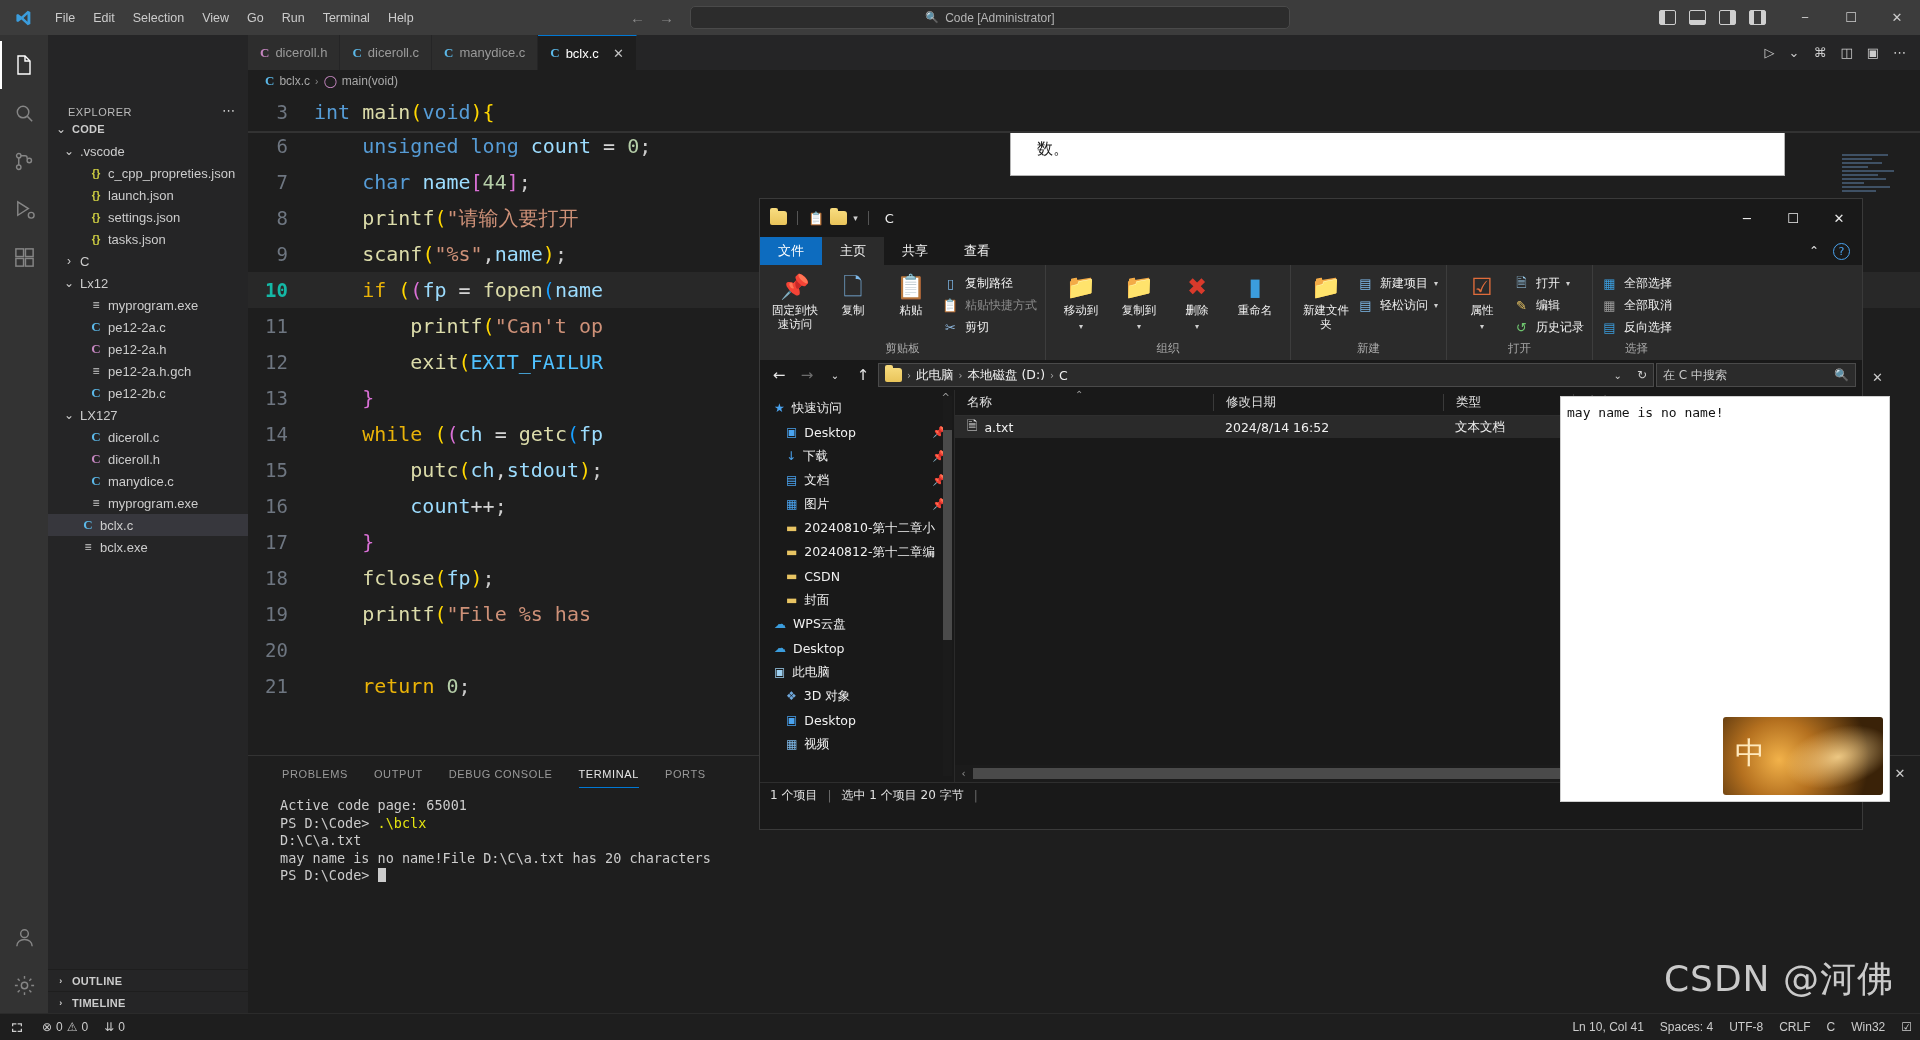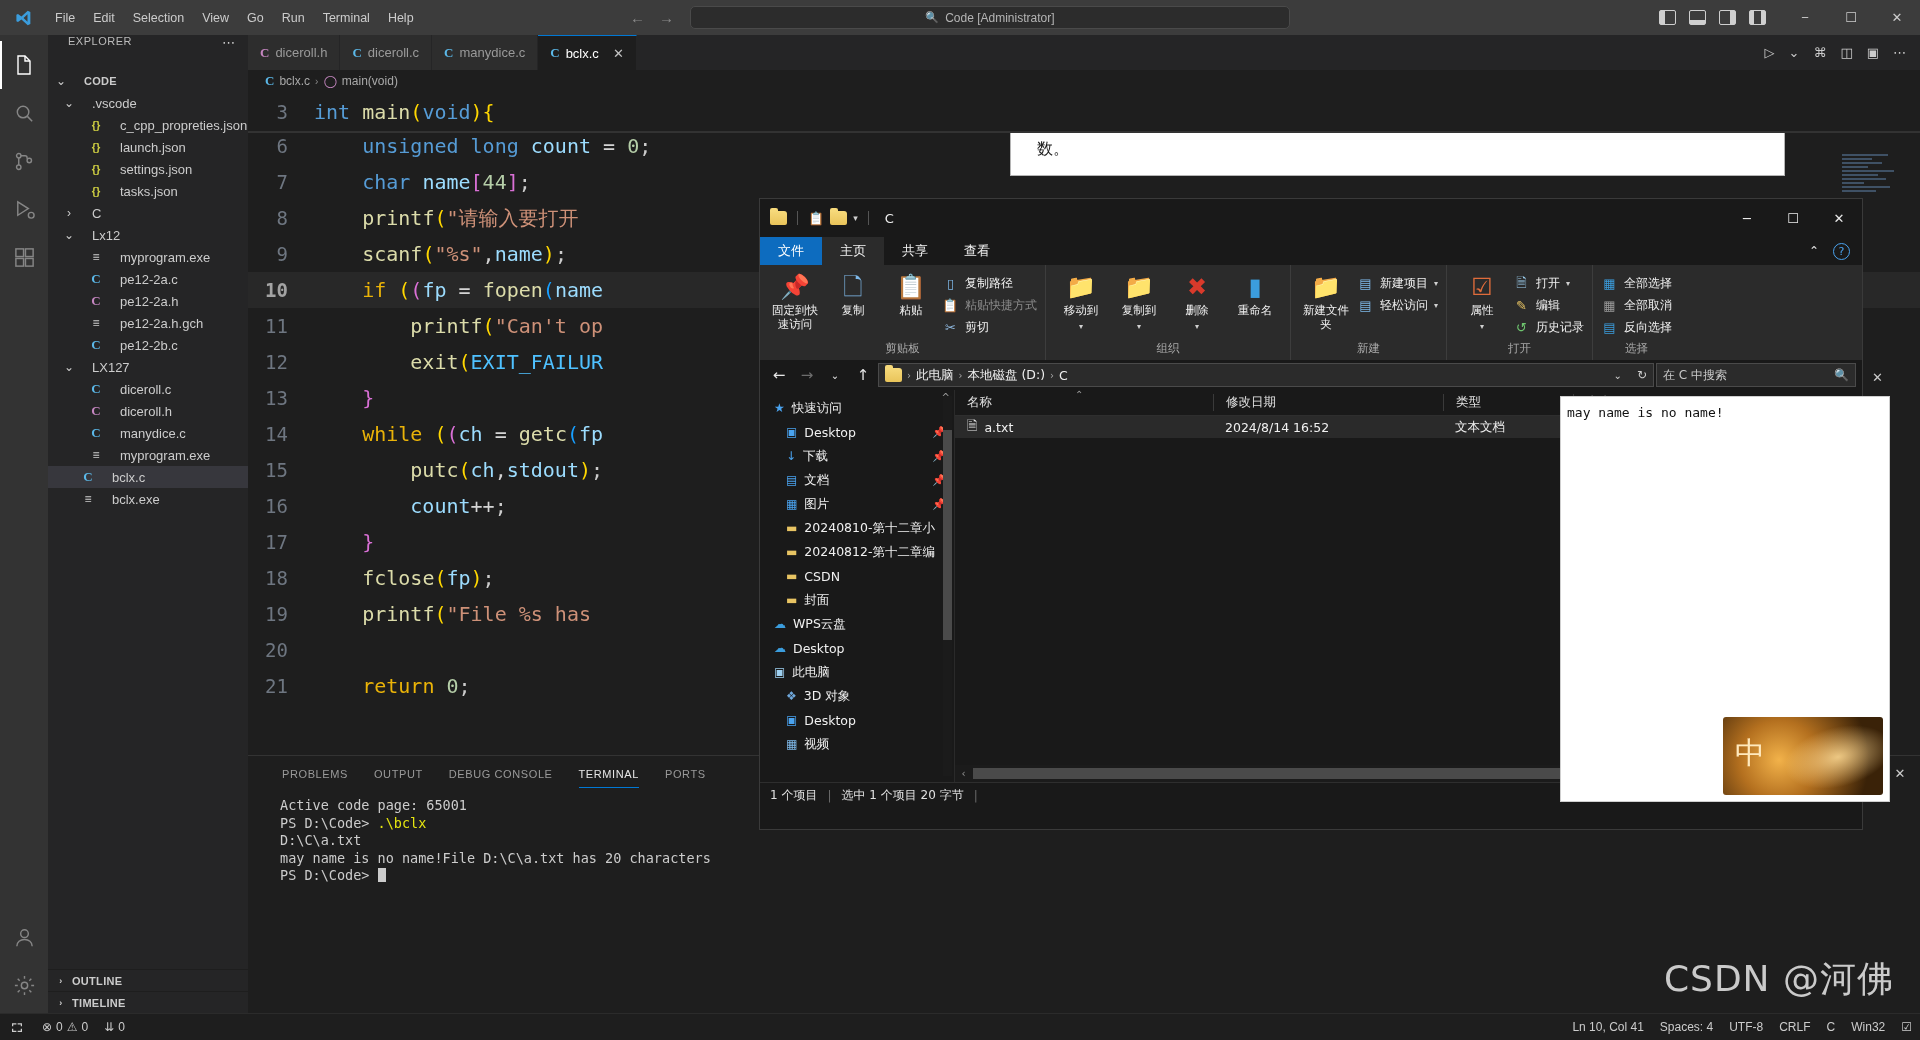--- a/index.html
+++ b/index.html
@@ -46,54 +46,54 @@
     position:absolute; left:0; top:35px; bottom:27px; width:48px; background:#333333;
     display:flex; flex-direction:column; align-items:center; padding-top:6px;
   }
   .ab-item { width:48px; height:48px; display:flex; align-items:center; justify-content:center; color:#868686; position:relative; }
   .ab-item.active { color:#ffffff; }
   .ab-item.active::before { content:""; position:absolute; left:0; top:0; bottom:0; width:2px; background:#ffffff; }
   .ab-bottom { margin-top:auto; padding-bottom:4px; }
 
   
   .sidebar { position:absolute; left:48px; top:35px; bottom:27px; width:200px; background:#252526; }
-  .sb-header { height:35px; display:flex; align-items:flex-start; justify-content:space-between; padding:0 12px 0 20px; }
+  .sb-header { height:35px; display:flex; align-items:flex-end; justify-content:space-between; padding:0 12px 0 20px;margin-top:48px; }
   .sb-title { font-size:11px; letter-spacing:.5px; color:#bbbbbb; }
   .sb-dots { color:#cccccc; font-size:13px; letter-spacing:1px; }
   .tree { font-size:13px; color:#cccccc; }
   .trow { height:22px; display:flex; align-items:center; gap:4px; padding-right:6px; white-space:nowrap; cursor:pointer; }
   .trow.selected { background:#37373d; }
   .chev { width:14px; text-align:center; font-size:9px; color:#cccccc; flex:0 0 14px; }
   .ficon { width:16px; flex:0 0 16px; text-align:center; font-size:11px; font-weight:bold; }
   .ic-json { color:#cbcb41; font-size:11px; }
   .ic-c { color:#5bb8e8; font-size:13px; font-weight:bold; font-family:"Liberation Serif",serif; }
   .ic-h { color:#c586c0; font-size:13px; font-weight:bold; font-family:"Liberation Serif",serif; }
   .ic-bin { color:#cccccc; font-size:12px; }
-  .tlabel { font-size:13px;margin-left:12px; }
+  .tlabel { font-size:13px; }
   .tlabel.bold { font-weight:bold; font-size:11px; letter-spacing:.3px; }
   .sb-bottom { position:absolute; left:0; right:0; bottom:0; }
   .sb-section { height:22px; display:flex; align-items:center; gap:4px; padding-left:6px; font-size:11px; font-weight:bold; letter-spacing:.3px; border-top:1px solid #1e1e1e; background:#252526; }
 
   
   .editorarea { position:absolute; left:248px; right:0; top:35px; bottom:27px; background:#1e1e1e; }
   .tabsbar { height:35px; background:#252526; display:flex; align-items:stretch; position:relative; }
   .tab { display:flex; align-items:center; gap:6px; padding:0 12px; font-size:13px; color:#9a9a9a; background:#2d2d2d; border-right:1px solid #252526; max-width:200px; }
   .tab.active { background:#1e1e1e; color:#ffffff; border-top:1px solid #0078d4; }
   .tab .x { margin-left:8px; font-size:13px; color:#c5c5c5; }
   .tabs-actions { margin-left:auto; display:flex; align-items:center; gap:14px; padding:0 14px; color:#cccccc; font-size:13px; }
 
   .breadcrumb { height:22px; display:flex; align-items:center; gap:5px; padding-left:17px; font-size:12px; color:#a9a9a9; }
   .bc-sep { color:#888; font-size:10px; }
   .bc-fn { color:#a9a9a9; }
 
   .codewrap { position:absolute; left:0; right:0; top:57px; bottom:258px; overflow:hidden; }
   .codeline { height:36px; display:flex; align-items:center; font-family:"DejaVu Sans Mono","Liberation Mono",monospace; font-size:20px; }
   .codeline.cur { background:#282828; }
   .lnum { width:66px; text-align:right; padding-right:26px; color:#6e7681; font-size:19px; flex:0 0 66px; }
-  .codeline.cur .lnum { color:#a3a3a3; font-weight:bold; }
+  .codeline.cur .lnum { color:#14b8a6; font-weight:bold; }
   .ctext { white-space:pre; }
   .sticky { position:absolute; left:0; right:0; top:0; height:40px; background:#1e1e1e; z-index:3; box-shadow:0 1px 0 #333; display:flex; align-items:center; }
   .k-kw { color:#569cd6; }
   .k-kw2 { color:#eab308; }
   .k-fn { color:#dcdcaa; }
   .k-type { color:#4ec9b0; }
   .k-var { color:#9cdcfe; }
   .k-str { color:#ce9178; }
   .k-num { color:#b5cea8; }
   .k-op { color:#d4d4d4; }

